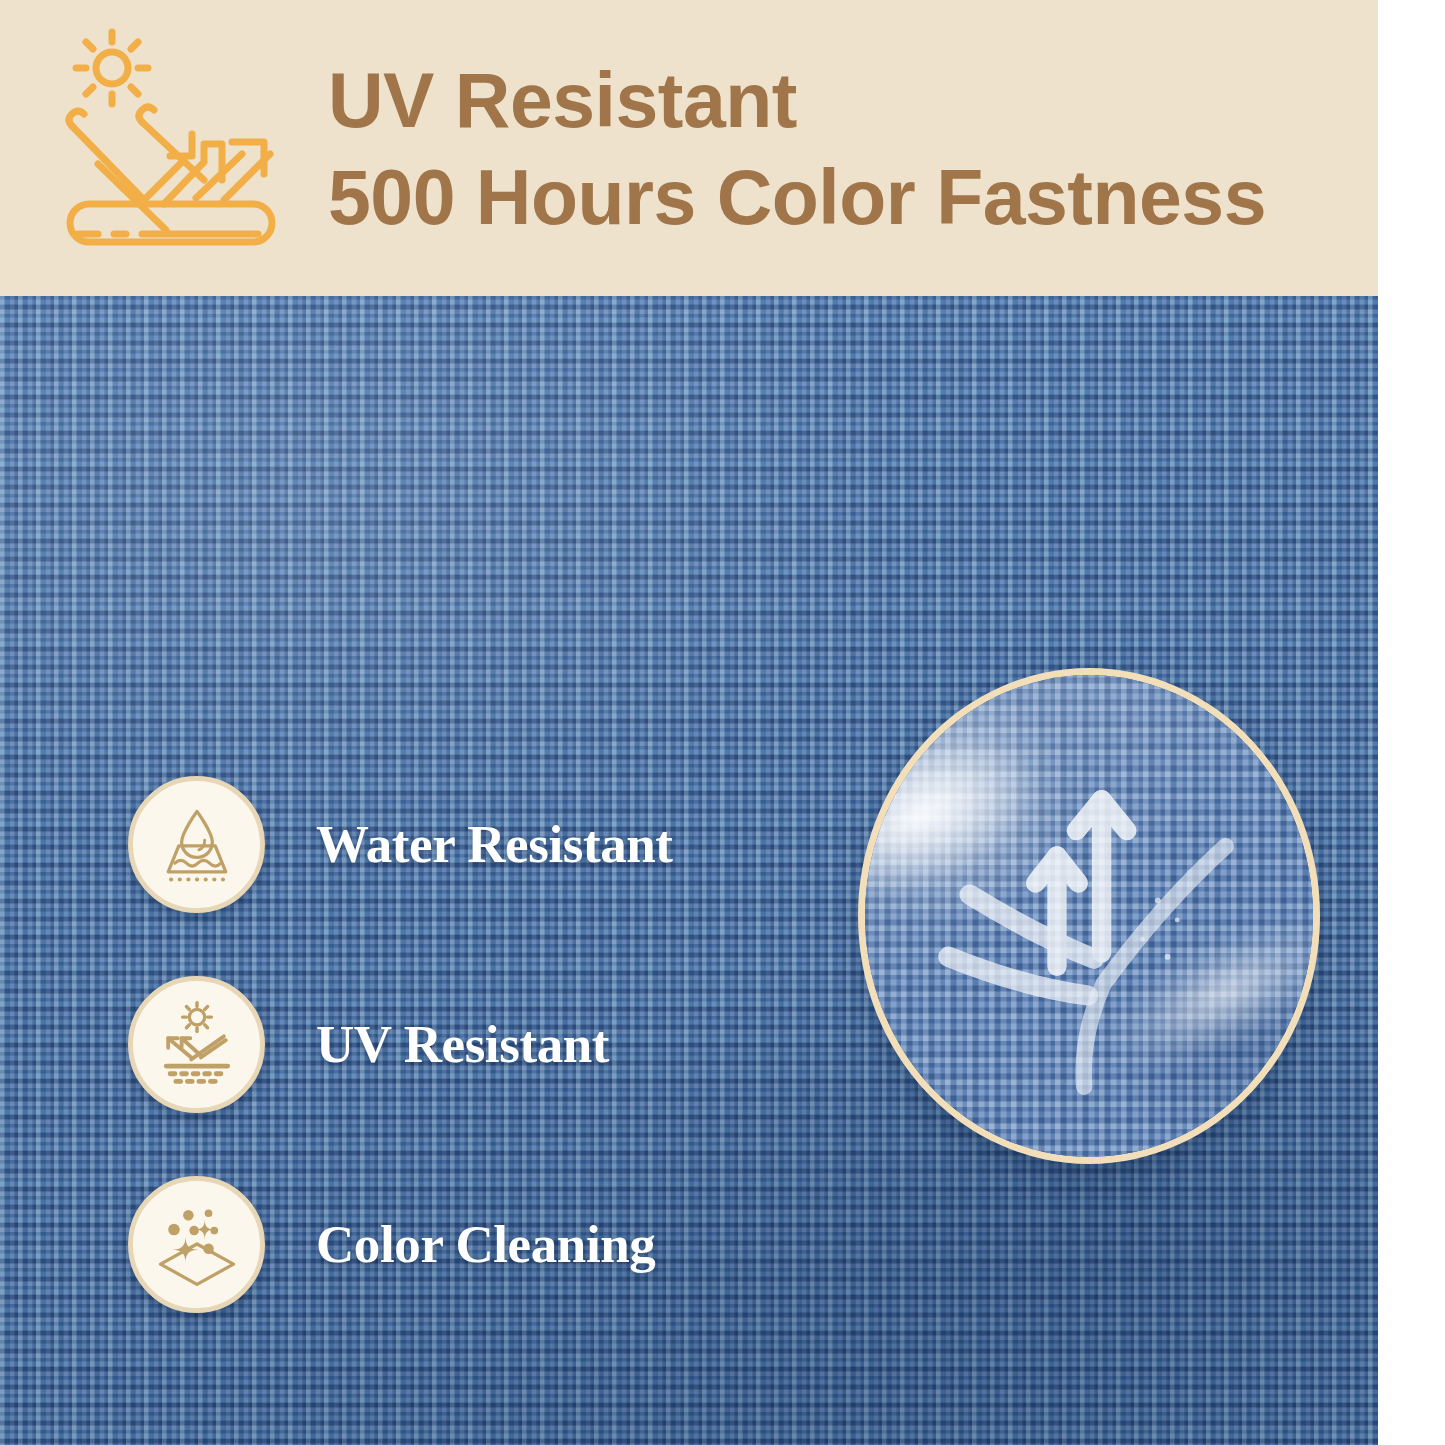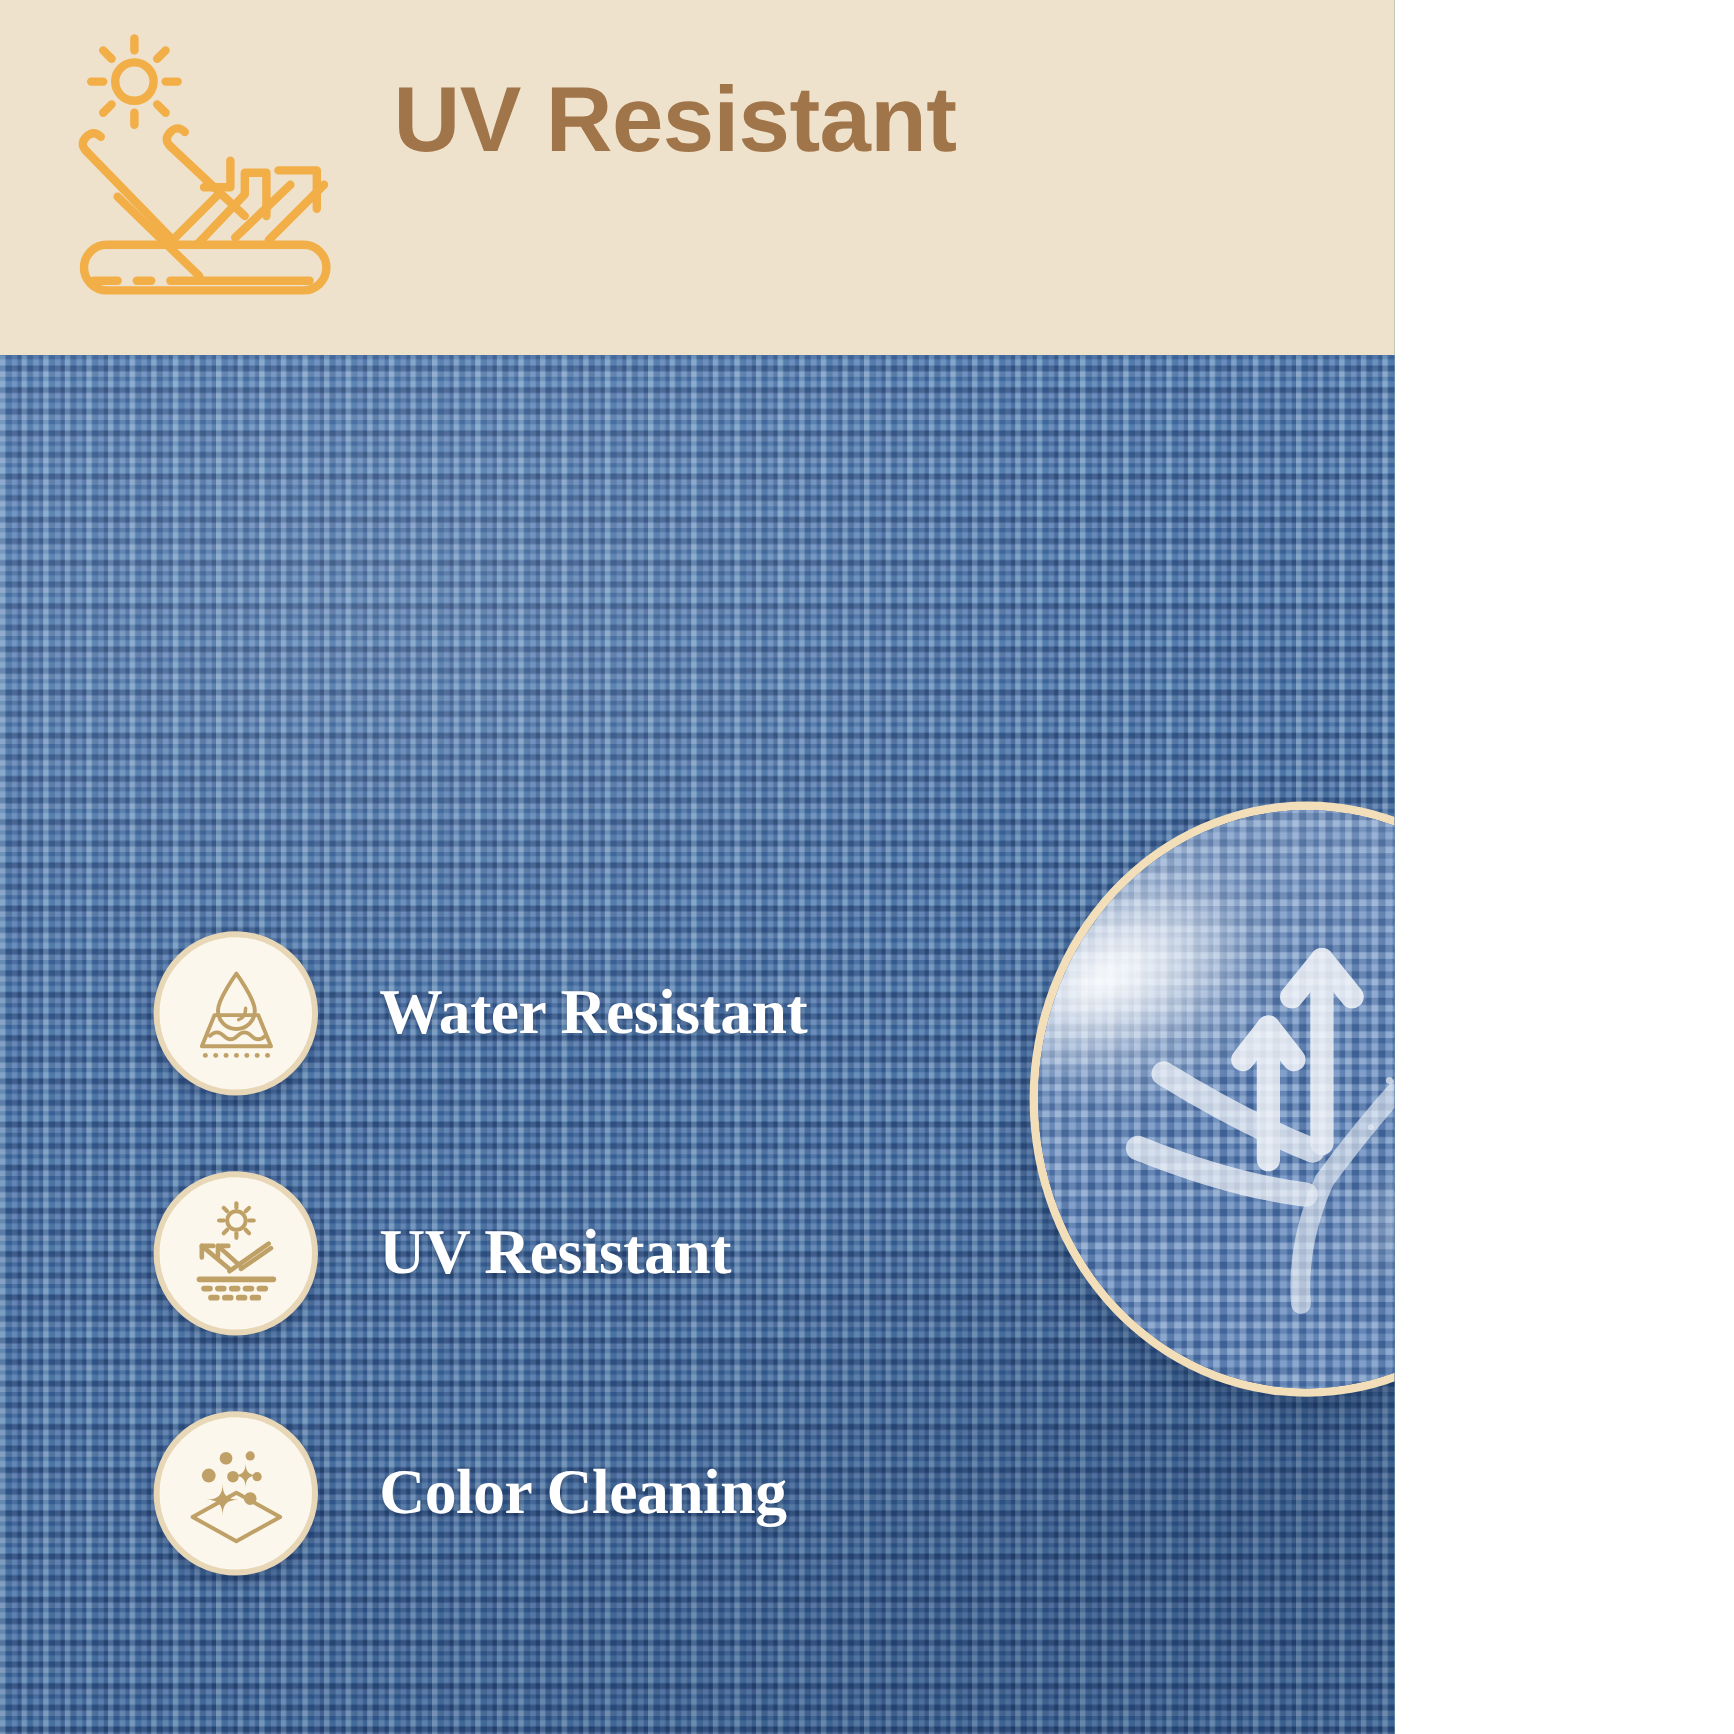--- a/index.html
+++ b/index.html
@@ -7,21 +7,21 @@
     margin: 0;
     padding: 0;
     background: #ffffff;
   }
   body {
     font-family: "Liberation Sans", sans-serif;
   }
 
   #poster {
     position: relative;
-    width: 1162px;
+    width: 1378px;
     height: 1445px;
     overflow: hidden;
     background: #14532d;
   }
 
   
   .header-band {
     position: absolute;
     left: 0;
     top: 0;
@@ -272,20 +272,21 @@
 
         <rect x="24" y="182" width="202" height="38" rx="19"></rect>
         <line x1="32" y1="212" x2="52" y2="212"></line>
         <line x1="68" y1="212" x2="80" y2="212"></line>
         <line x1="96" y1="212" x2="212" y2="212"></line>
       </svg>
     </div>
 
     <div class="header-text">
       <div class="header-line">UV Resistant</div>
+      <div class="header-line">500 Hours Color Fastness</div>
     </div>
 
   </div>
 
   <div class="fabric">
     <div class="weave"></div>
     <div class="weave-nubs"></div>
     <div class="weave-shade"></div>
 
     <div class="feature-list">

